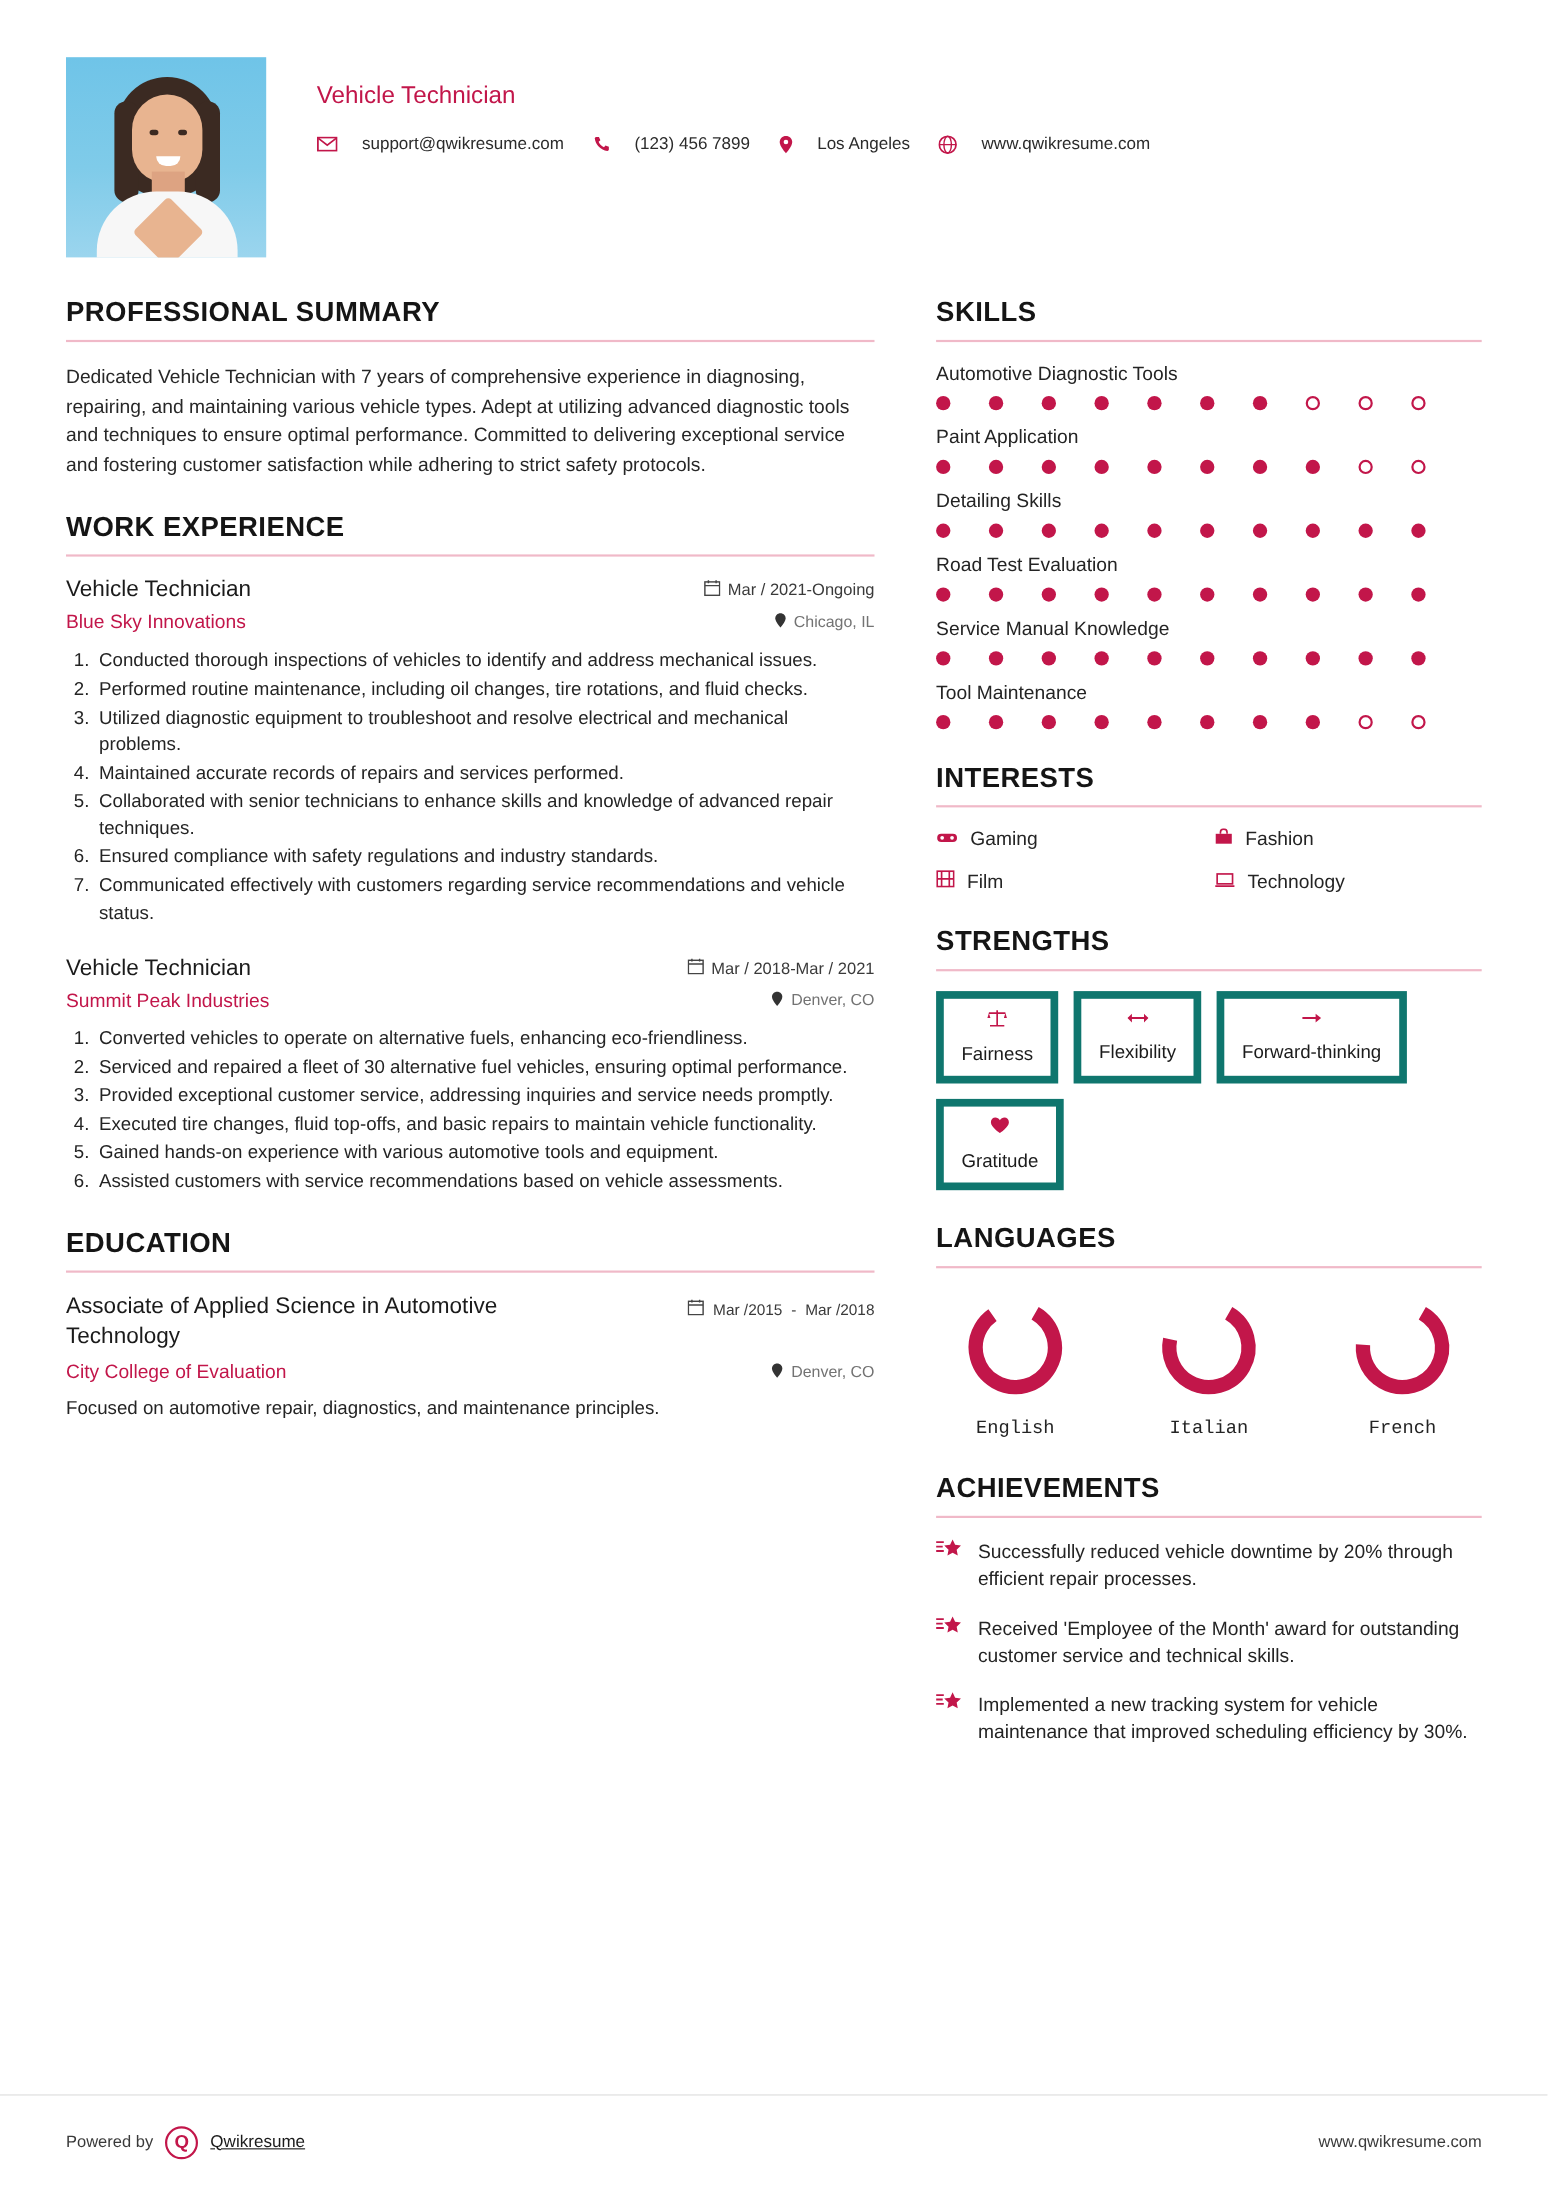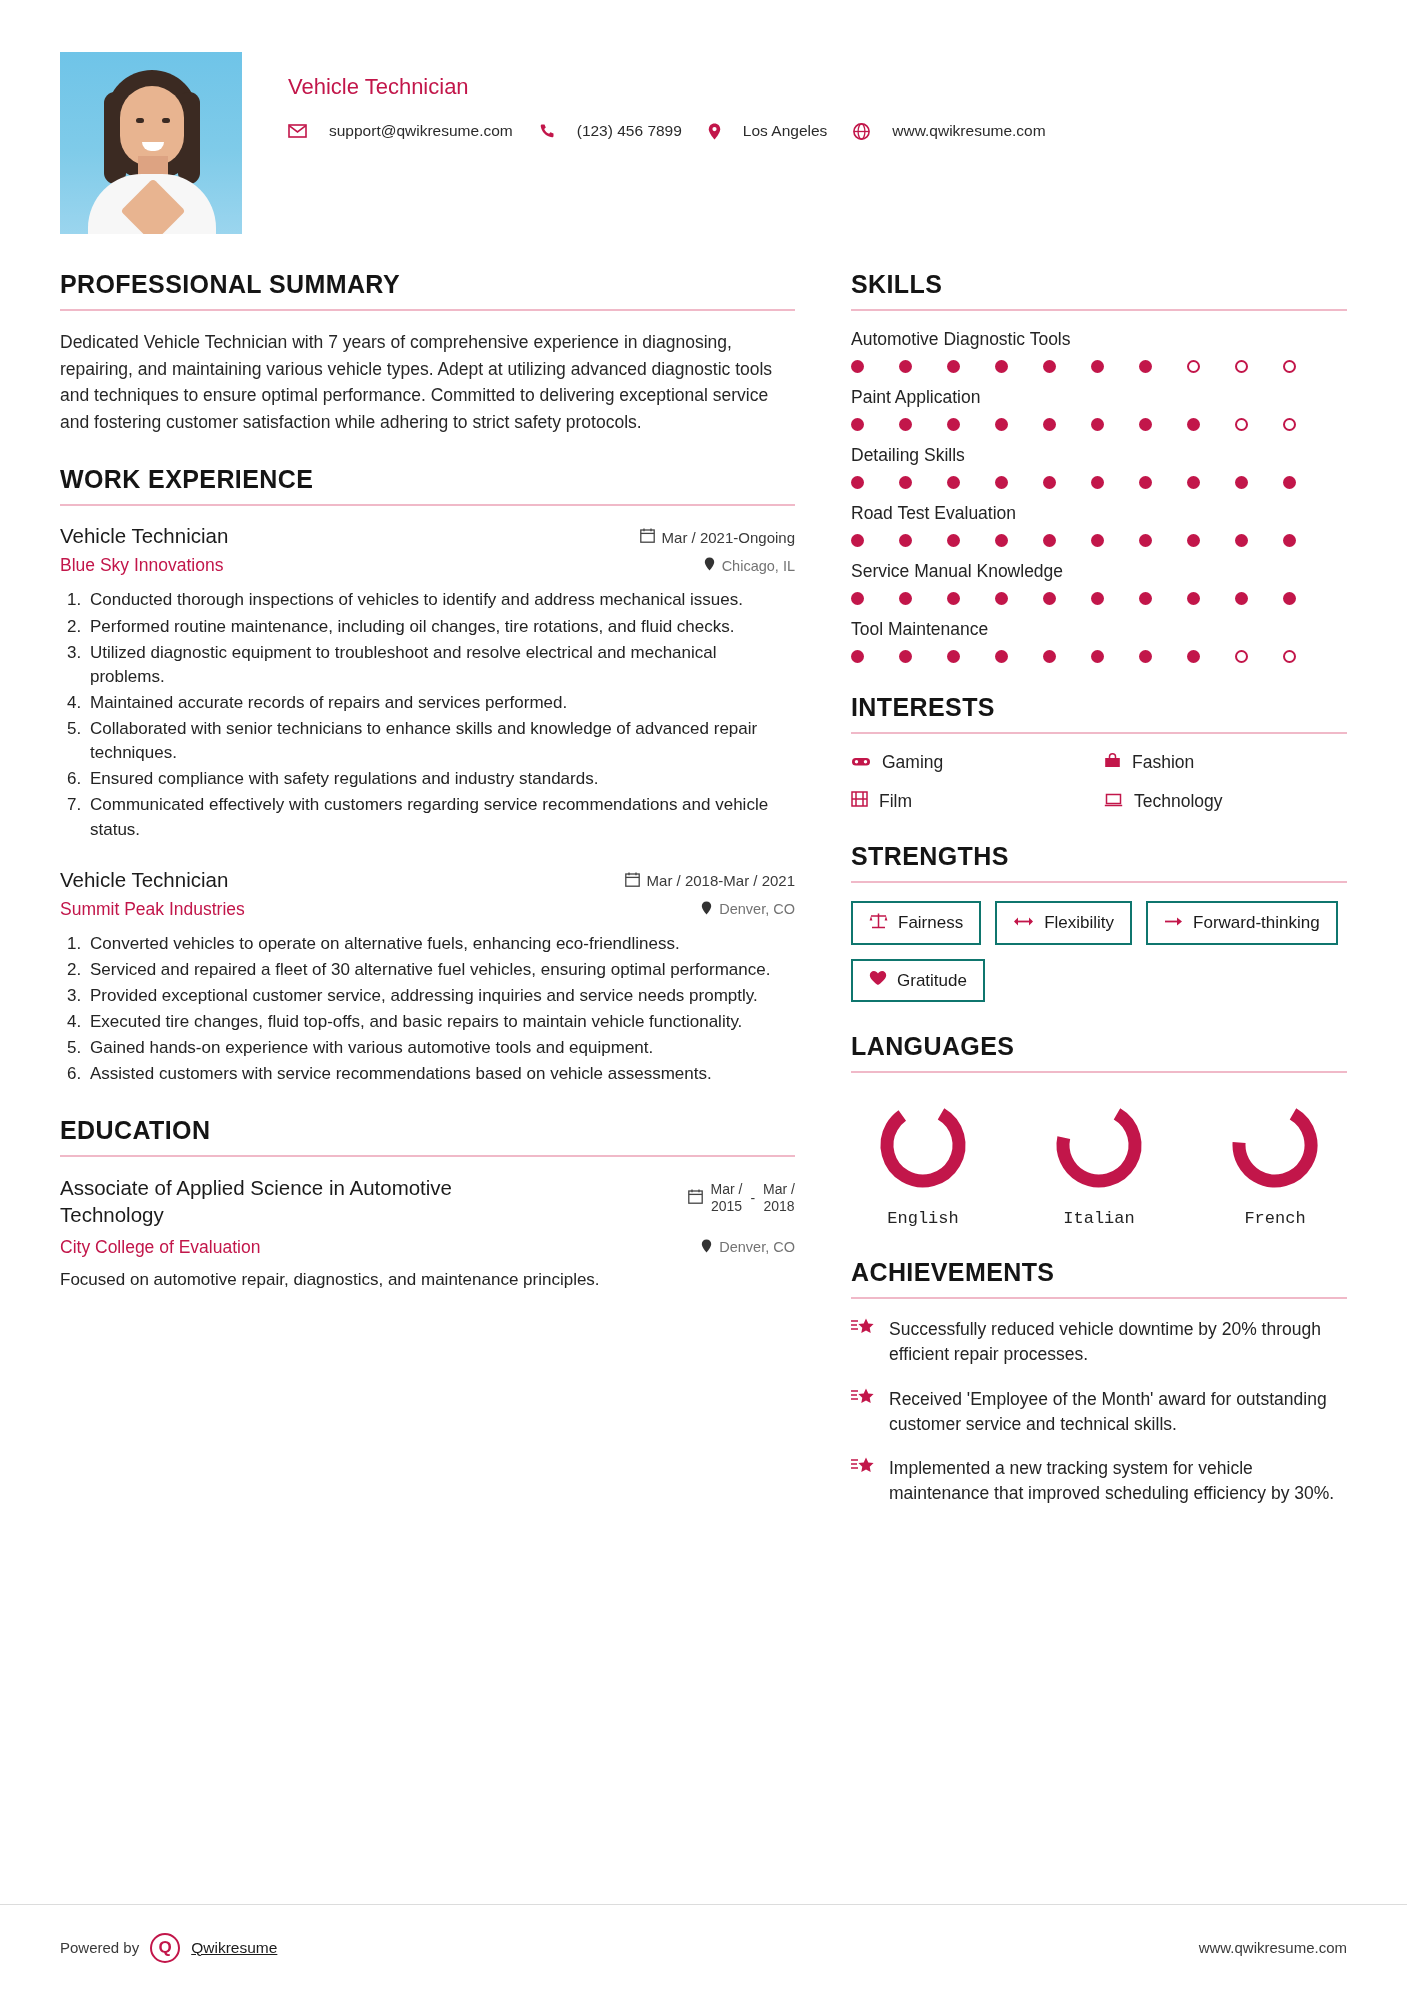--- a/index.html
+++ b/index.html
@@ -204,21 +204,21 @@
   }
   .edu-dates {
     display: flex;
     align-items: center;
     gap: 8px;
     font-size: 14px;
     color: #3a3a3a;
     white-space: nowrap;
     padding-top: 6px;
   }
-  .edu-dates .stack { display: flex; flex-direction: column; line-height: 1.2; text-align: center;}
+  .edu-dates .stack { display: flex; flex-direction: row; line-height: 1.2; text-align: right;}
   .edu-sub {
     display: flex; justify-content: space-between; align-items: baseline;
     margin-top: 8px;
   }
   .edu-school { font-size: 17.5px; color: #c2164a; }
   .edu-desc { font-size: 17px; line-height: 1.45; color: #242424; margin-top: 10px; }
 
   
   .skill-name {
     font-size: 17.5px;
@@ -240,24 +240,25 @@
     column-gap: 10px;
   }
   .interest {
     display: flex; align-items: center; gap: 11px;
     font-size: 17.5px; color: #242424;
   }
 
   .strengths-wrap { display: flex; flex-wrap: wrap; gap: 14px; }
   .strength {
     display: inline-flex; align-items: center; gap: 10px;
-    border: 2px solid #0f766e;
+    border: 7px solid #0f766e;
     color: #1b1b1b;
     font-size: 17px;
     padding: 9px 16px;
+    flex-direction: column;
   }
 
   .languages-row {
     display: flex;
     justify-content: space-between;
     padding: 6px 12px 0 12px;
   }
   .lang { text-align: center; width: 120px; }
   .lang-label { font-size: 17px; color: #242424; margin-top: 12px; font-family: Liberation Mono, monospace; }
 

